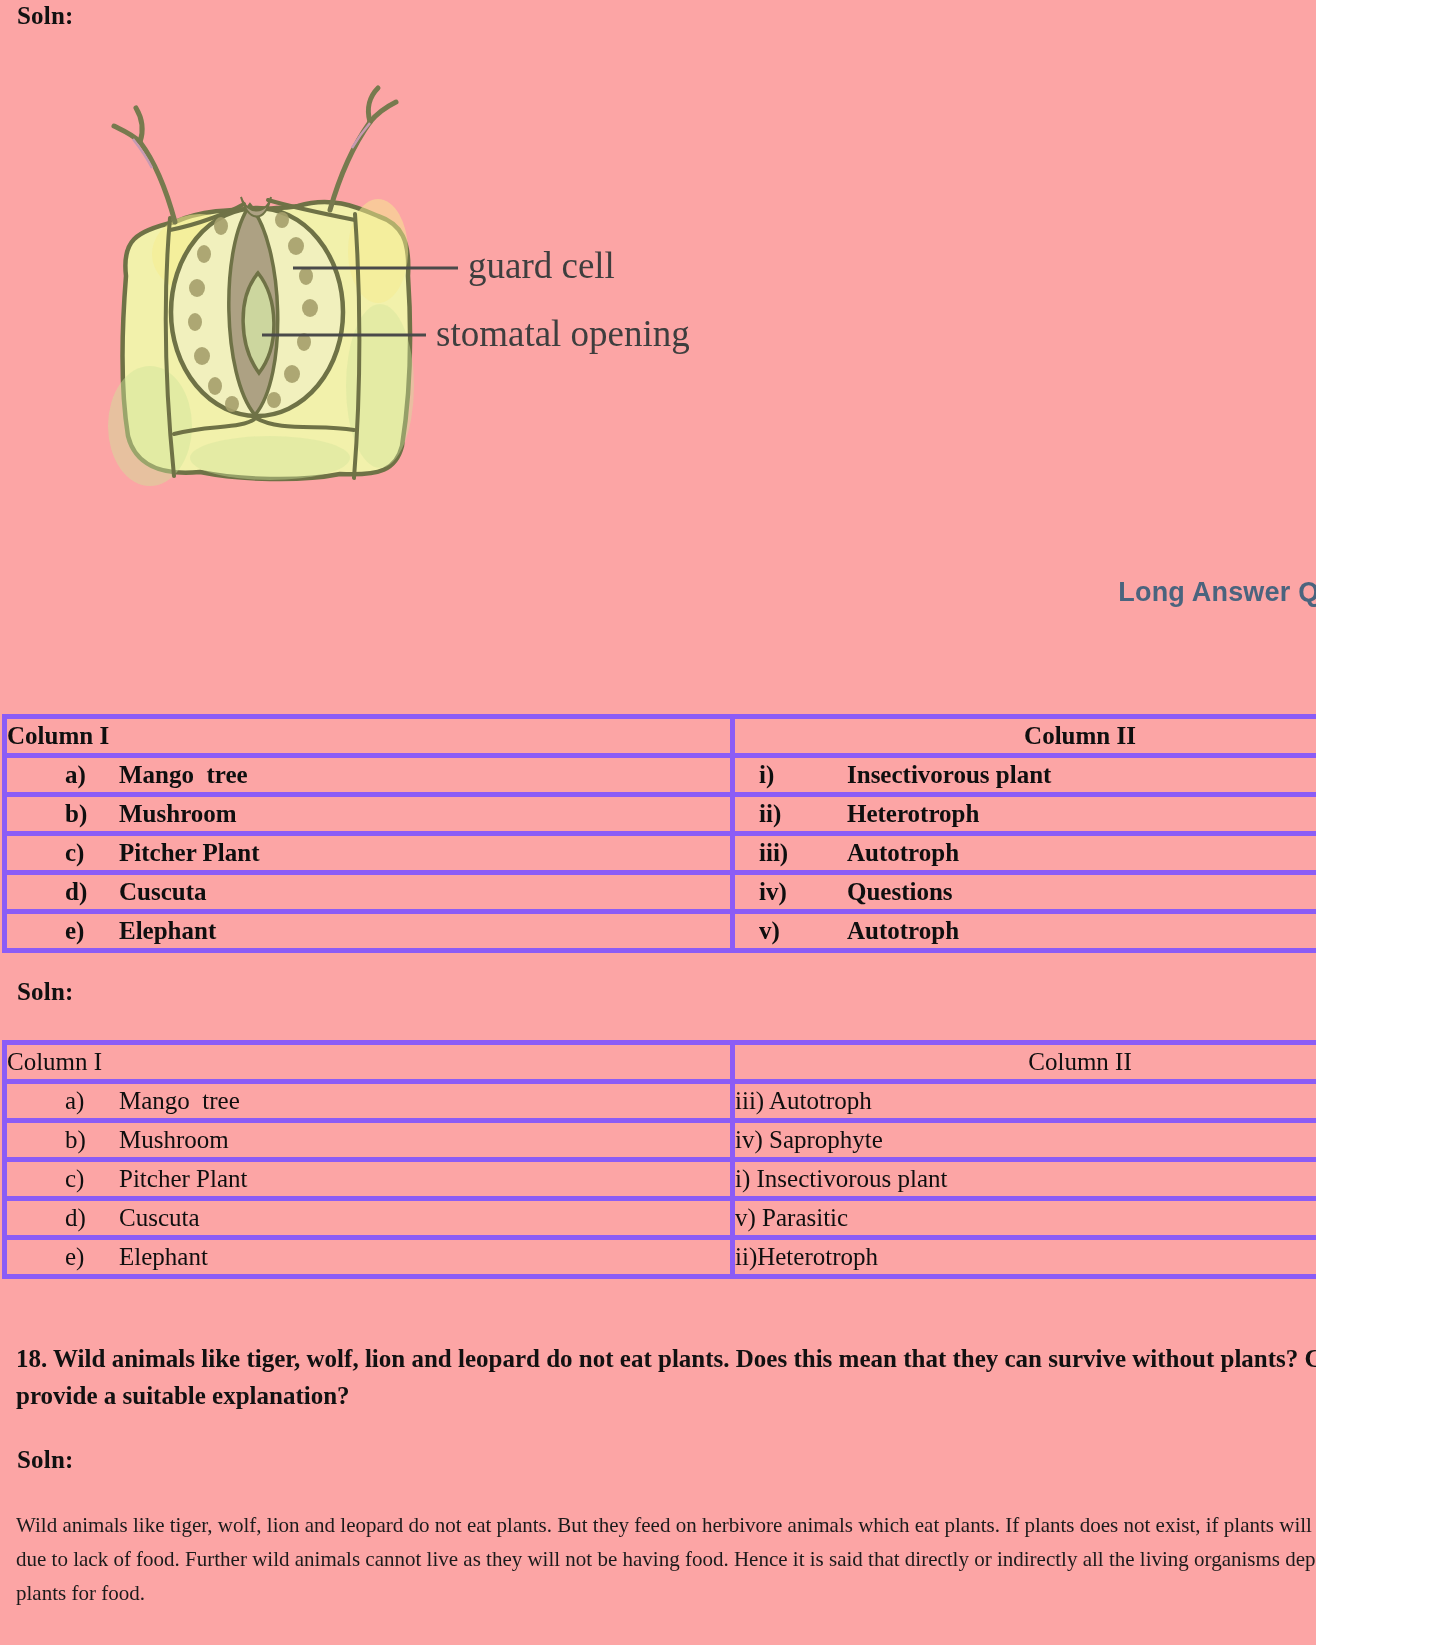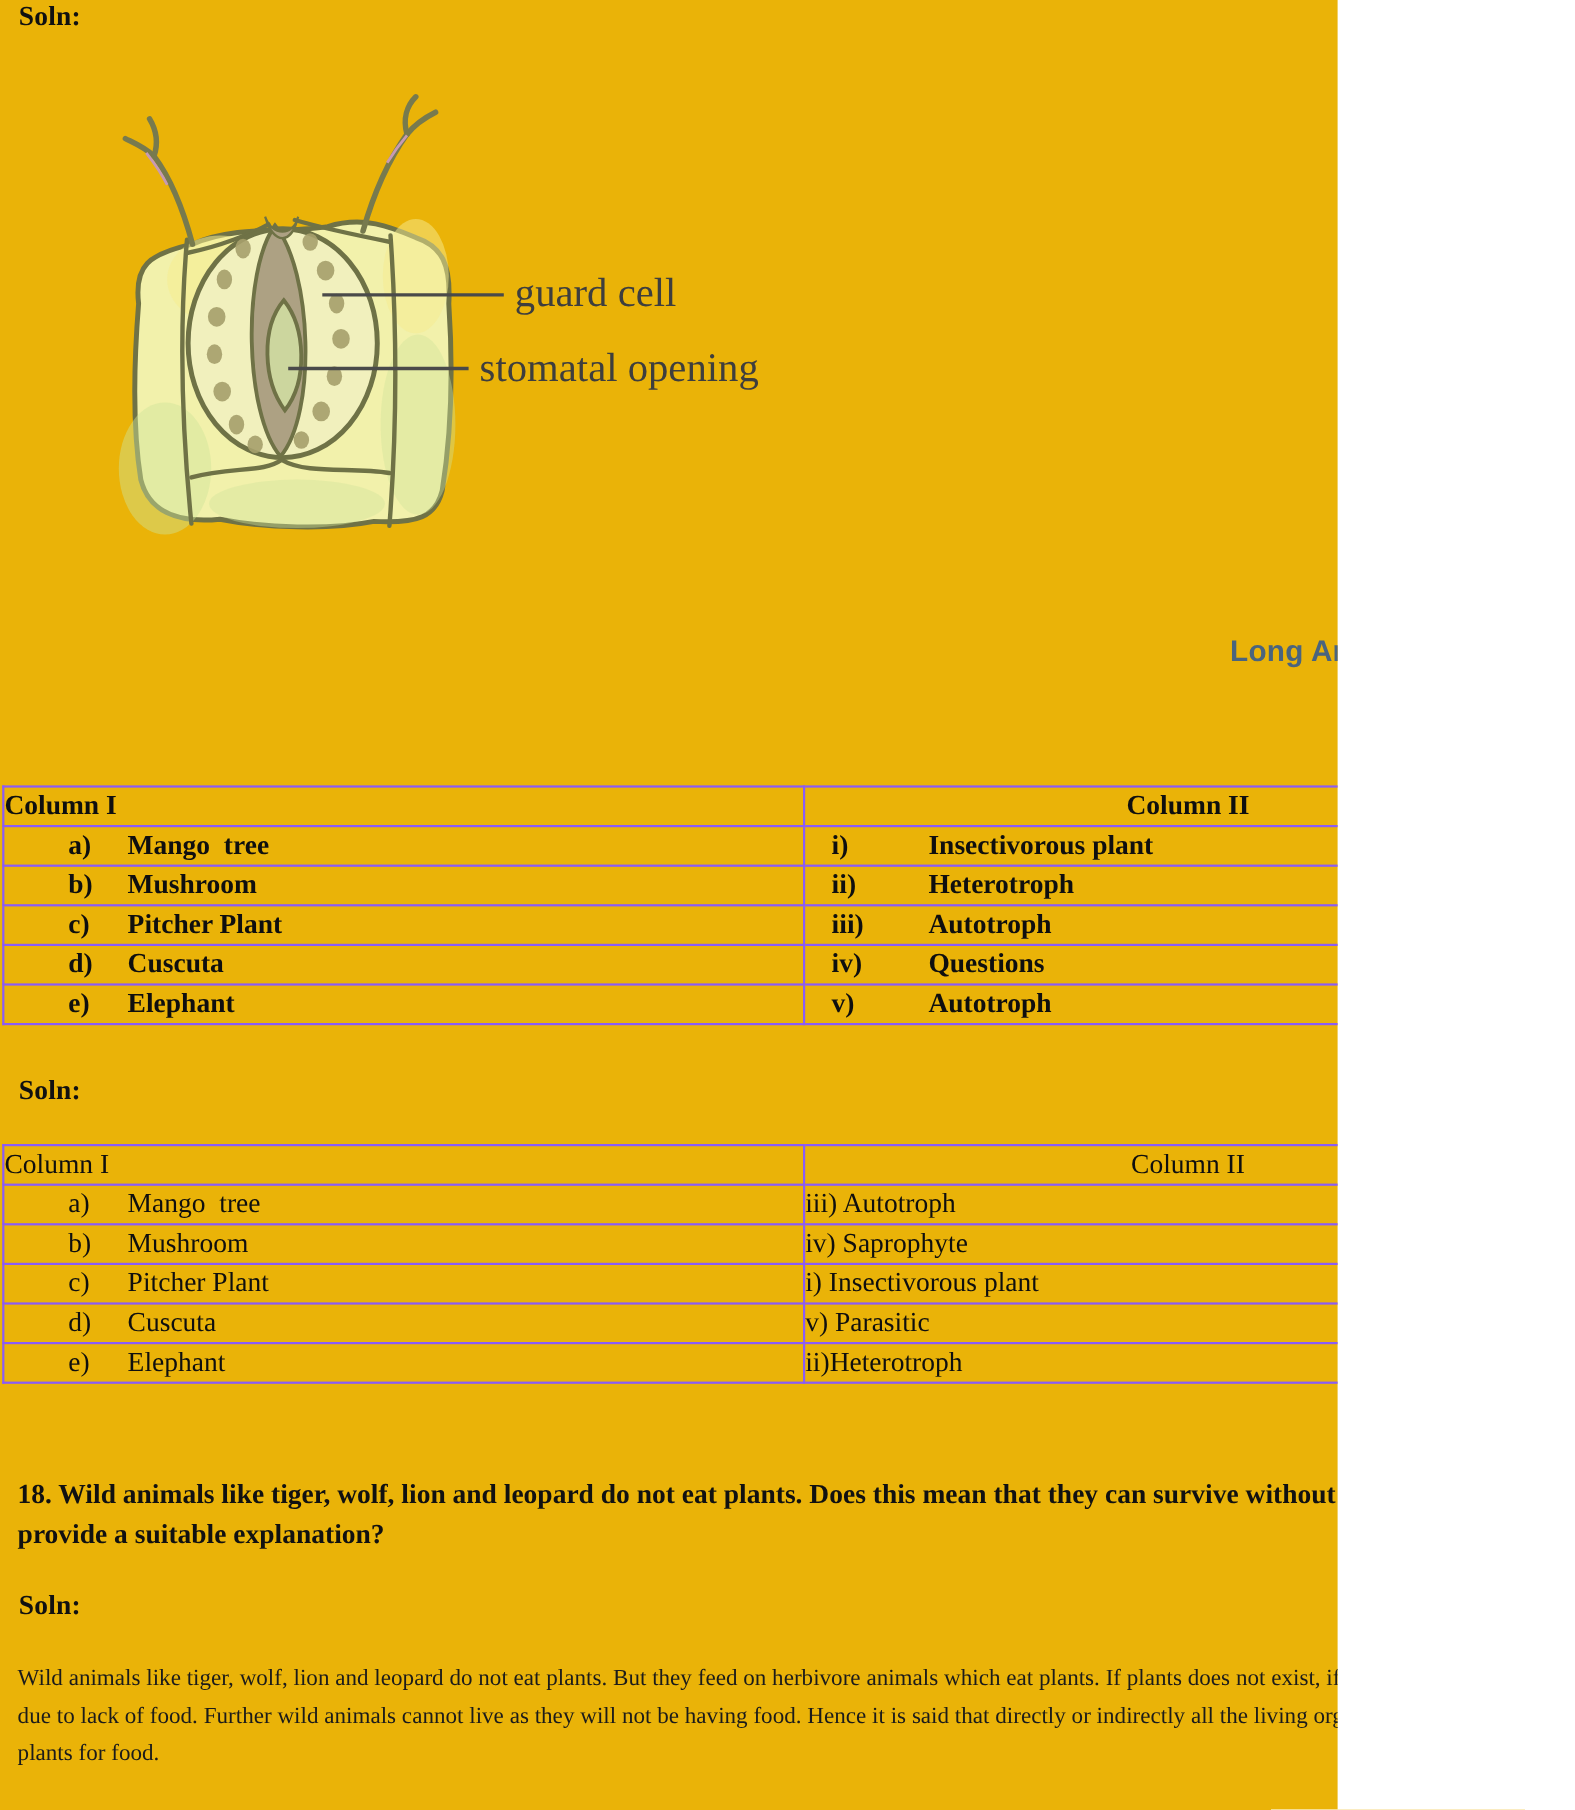--- a/index.html
+++ b/index.html
@@ -1,17 +1,17 @@
 <!DOCTYPE html>
 <html><head>
 <meta charset="utf-8">
 <style>
   html,body{margin:0;padding:0;background:#ffffff;}
   #page{
-    position:relative;width:1216px;height:1645px;background:#eab308;
+    position:relative;width:1316px;height:1645px;background:#fca5a5;
     font-family:"Liberation Serif", serif;color:#171717;overflow:hidden;
   }
   .soln{
     position:absolute;left:17px;font-weight:bold;font-size:25px;color:#111;
     letter-spacing:0.2px;
   }
   .figure-wrap{position:absolute;left:40px;top:46px;width:720px;height:450px;}
   .fig-label{font-family:"Liberation Serif", serif;font-size:37px;fill:#3e3e3e;}
   .section-heading{
     position:absolute;left:0;top:577px;width:1432px;text-align:right;
@@ -19,21 +19,21 @@
     color:#4a647e;letter-spacing:0.2px;
   }
   .question{
     position:absolute;left:16px;font-weight:bold;font-size:25px;color:#111;
     line-height:37px;width:1402px;
   }
   table.mtable{
     position:absolute;left:2px;width:1428px;border-collapse:collapse;
     table-layout:fixed;font-size:25px;color:#0f0f0f;
   }
-  table.mtable td{border:2px solid #8b5cf6;height:34px;padding:0;vertical-align:middle;white-space:pre;}
+  table.mtable td{border:5px solid #8b5cf6;height:34px;padding:0;vertical-align:middle;white-space:pre;}
   table.bold-table{font-weight:bold;}
   td.c1 .key{display:inline-block;margin-left:58px;width:54px;}
   td.c1 .lbl{white-space:pre;}
   td.c2q .key{display:inline-block;margin-left:24px;width:88px;}
   td.hdr1{padding-left:112px;}
   td.hdr2{padding-left:13px;text-align:center;}
   td.c2a{padding-left:13px;}
   .para{
     position:absolute;left:16px;top:1508px;width:1406px;
     font-size:21px;line-height:34px;color:#1b1b1b;

